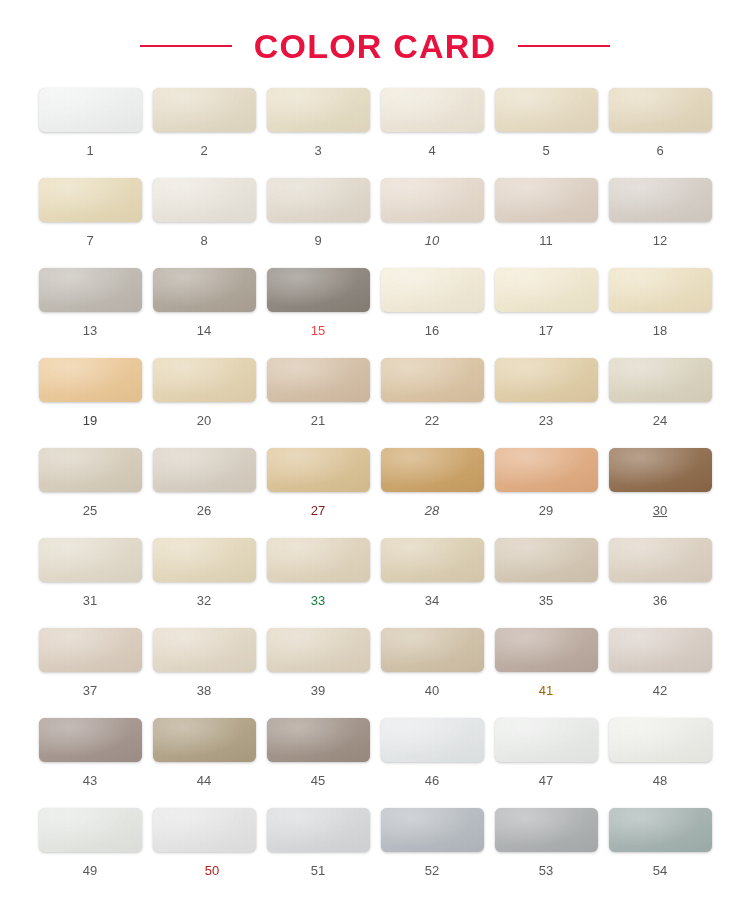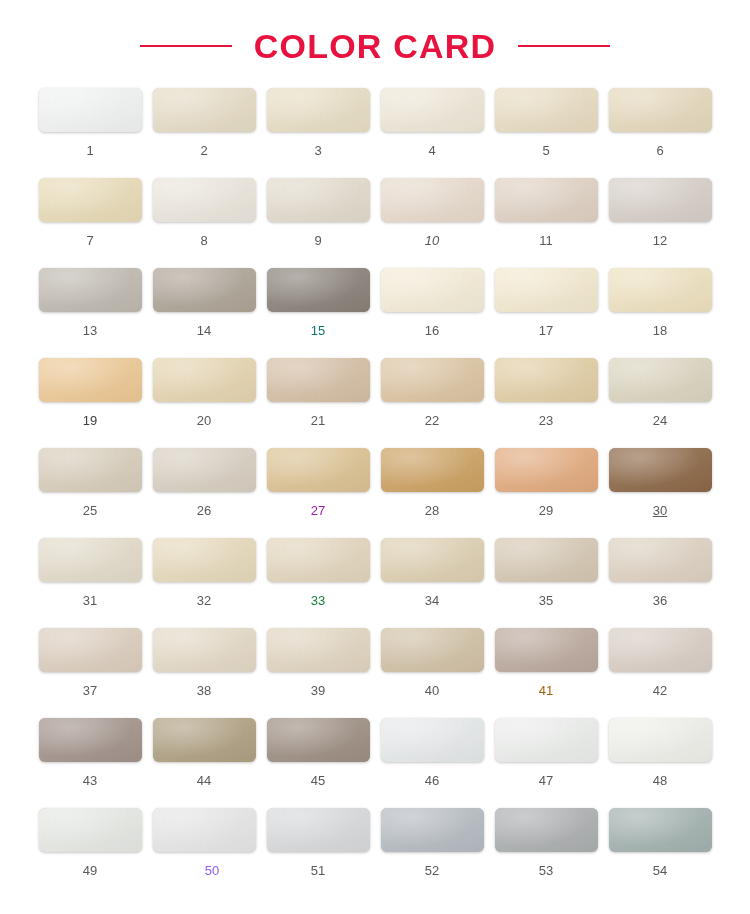--- a/index.html
+++ b/index.html
@@ -154,21 +154,21 @@
       <div class="cell">
         <div class="swatch" style="background: rgb(192, 186, 177);"></div>
         <div class="label" style="color: rgb(88, 89, 91);">13</div>
       </div>
       <div class="cell">
         <div class="swatch" style="background: rgb(175, 165, 152);"></div>
         <div class="label" style="color: rgb(88, 89, 91);">14</div>
       </div>
       <div class="cell">
         <div class="swatch" style="background: rgb(138, 130, 121);"></div>
-        <div class="label" style="color: #0f766e;">15</div>
+        <div class="label" style="color: #ef4444;">15</div>
       </div>
       <div class="cell">
         <div class="swatch" style="background: rgb(245, 237, 216);"></div>
         <div class="label" style="color: rgb(88, 89, 91);">16</div>
       </div>
       <div class="cell">
         <div class="swatch" style="background: rgb(244, 234, 208);"></div>
         <div class="label" style="color: rgb(88, 89, 91);">17</div>
       </div>
       <div class="cell">
@@ -202,25 +202,25 @@
       <div class="cell">
         <div class="swatch" style="background: rgb(216, 206, 187);"></div>
         <div class="label" style="color: rgb(88, 89, 91);">25</div>
       </div>
       <div class="cell">
         <div class="swatch" style="background: rgb(217, 208, 194);"></div>
         <div class="label" style="color: rgb(88, 89, 91);">26</div>
       </div>
       <div class="cell">
         <div class="swatch" style="background: rgb(221, 195, 148);"></div>
-        <div class="label" style="color: #a21caf;">27</div>
+        <div class="label" style="color: #7f1d1d;">27</div>
       </div>
       <div class="cell">
         <div class="swatch" style="background: rgb(205, 162, 99);"></div>
-        <div class="label" style="color: rgb(88, 89, 91);">28</div>
+        <div class="label" style="color: rgb(88, 89, 91); font-style: italic;">28</div>
       </div>
       <div class="cell">
         <div class="swatch" style="background: rgb(227, 171, 126);"></div>
         <div class="label" style="color: rgb(88, 89, 91);">29</div>
       </div>
       <div class="cell">
         <div class="swatch" style="background: rgb(141, 104, 71);"></div>
         <div class="label" style="color: rgb(88, 89, 91); text-decoration: underline;">30</div>
       </div>
       <div class="cell">
@@ -294,21 +294,21 @@
       <div class="cell">
         <div class="swatch" style="background: rgb(240, 240, 235);"></div>
         <div class="label" style="color: rgb(88, 89, 91);">48</div>
       </div>
       <div class="cell">
         <div class="swatch" style="background: rgb(230, 233, 228);"></div>
         <div class="label" style="color: rgb(88, 89, 91);">49</div>
       </div>
       <div class="cell">
         <div class="swatch" style="background: rgb(230, 231, 230);"></div>
-        <div class="label" style="color: #8b5cf6; padding-left: 16px;">50</div>
+        <div class="label" style="color: #b91c1c; padding-left: 16px;">50</div>
       </div>
       <div class="cell">
         <div class="swatch" style="background: rgb(216, 218, 220);"></div>
         <div class="label" style="color: rgb(88, 89, 91);">51</div>
       </div>
       <div class="cell">
         <div class="swatch" style="background: rgb(182, 188, 194);"></div>
         <div class="label" style="color: rgb(88, 89, 91);">52</div>
       </div>
       <div class="cell">

